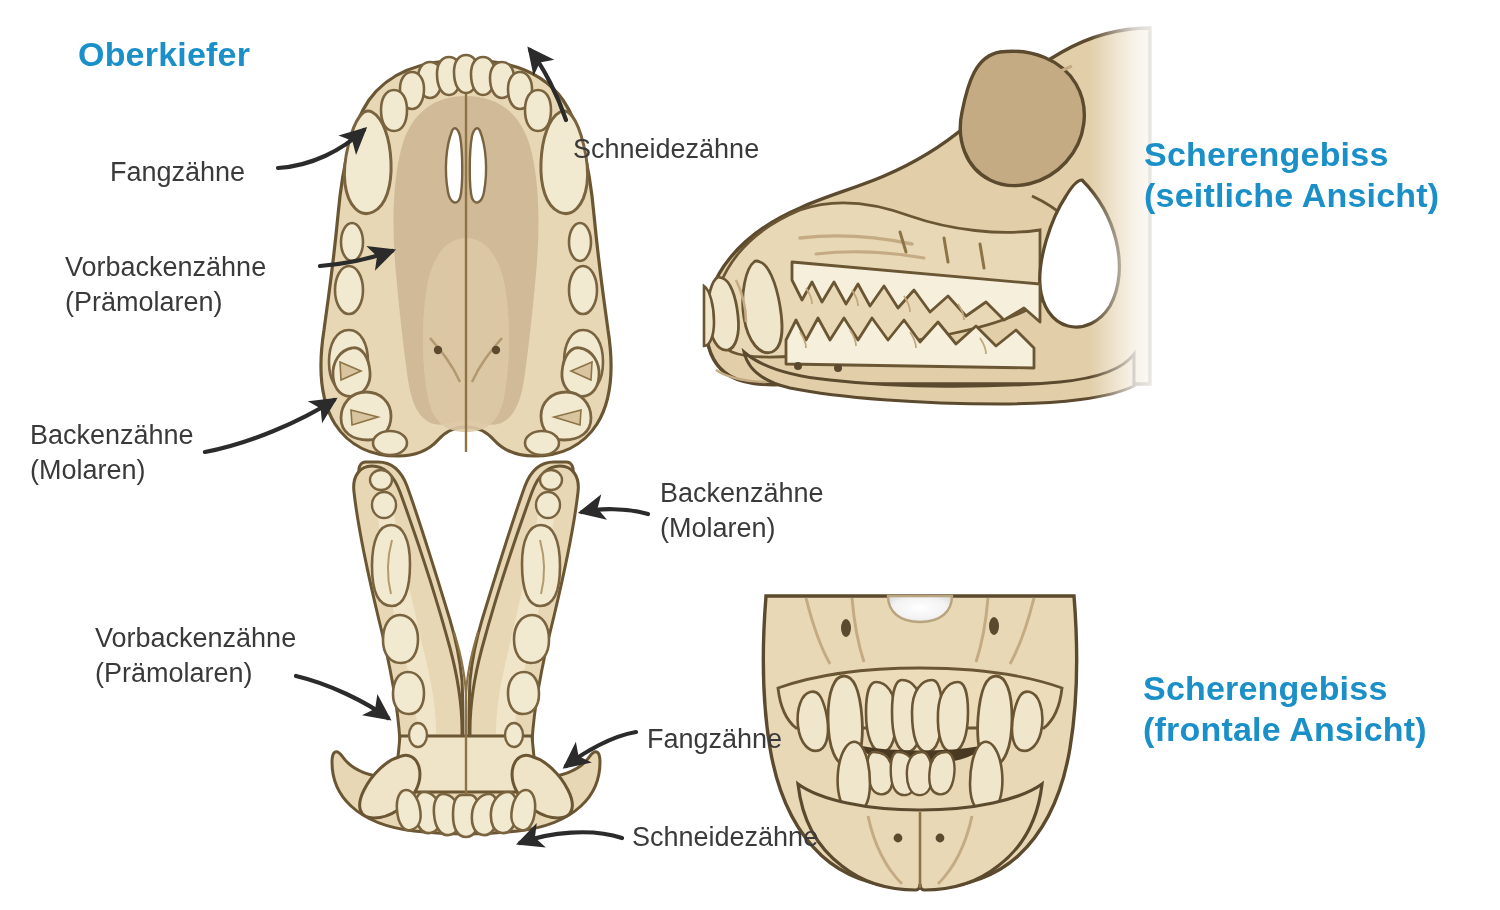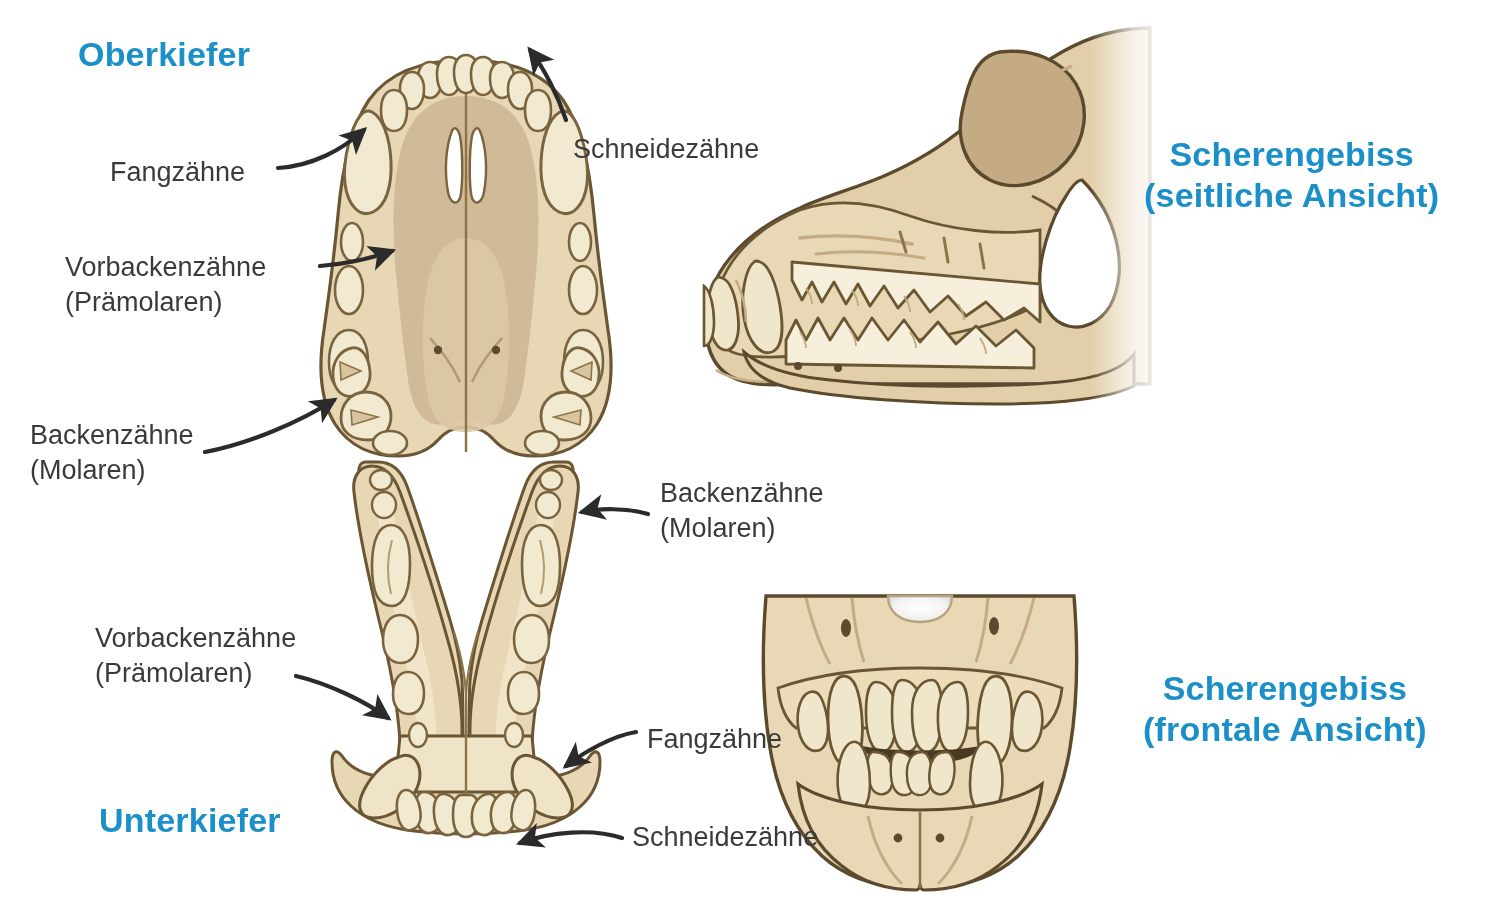--- a/index.html
+++ b/index.html
@@ -16,21 +16,20 @@
     font-family: "Liberation Sans", sans-serif;
   }
   .heading {
     position: absolute;
     color: #1a8fc8;
     font-weight: bold;
     font-size: 34px;
     letter-spacing: 0.2px;
     line-height: 1.22;
     white-space: pre-line;
-    text-align: center;
   }
   .label {
     position: absolute;
     color: #3a3a3a;
     font-size: 27px;
     line-height: 1.28;
     white-space: pre-line;
   }
   .svg-layer {
     position: absolute;
@@ -486,21 +485,20 @@
       <path d="M205 452 C 248 444 300 422 334 400"></path>
       <path d="M648 514 C 626 508 600 508 582 512"></path>
       <path d="M296 676 C 330 684 366 702 388 718"></path>
       <path d="M636 732 C 612 736 584 752 566 766"></path>
       <path d="M622 838 C 592 828 550 832 520 843"></path>
     </g>
   </svg>
 
   <div class="heading" style="left:78px; top:34px;">Oberkiefer</div>
 
-  <div class="heading" style="left:99px; top:800px;">Unterkiefer</div>
 
   <div class="heading" style="left:1144px; top:134px;">Scherengebiss
 (seitliche Ansicht)</div>
 
   <div class="heading" style="left:1143px; top:668px;">Scherengebiss
 (frontale Ansicht)</div>
 
   <div class="label" style="left:110px; top:155px;">Fangzähne</div>
 
   <div class="label" style="left:573px; top:132px;">Schneidezähne</div>

